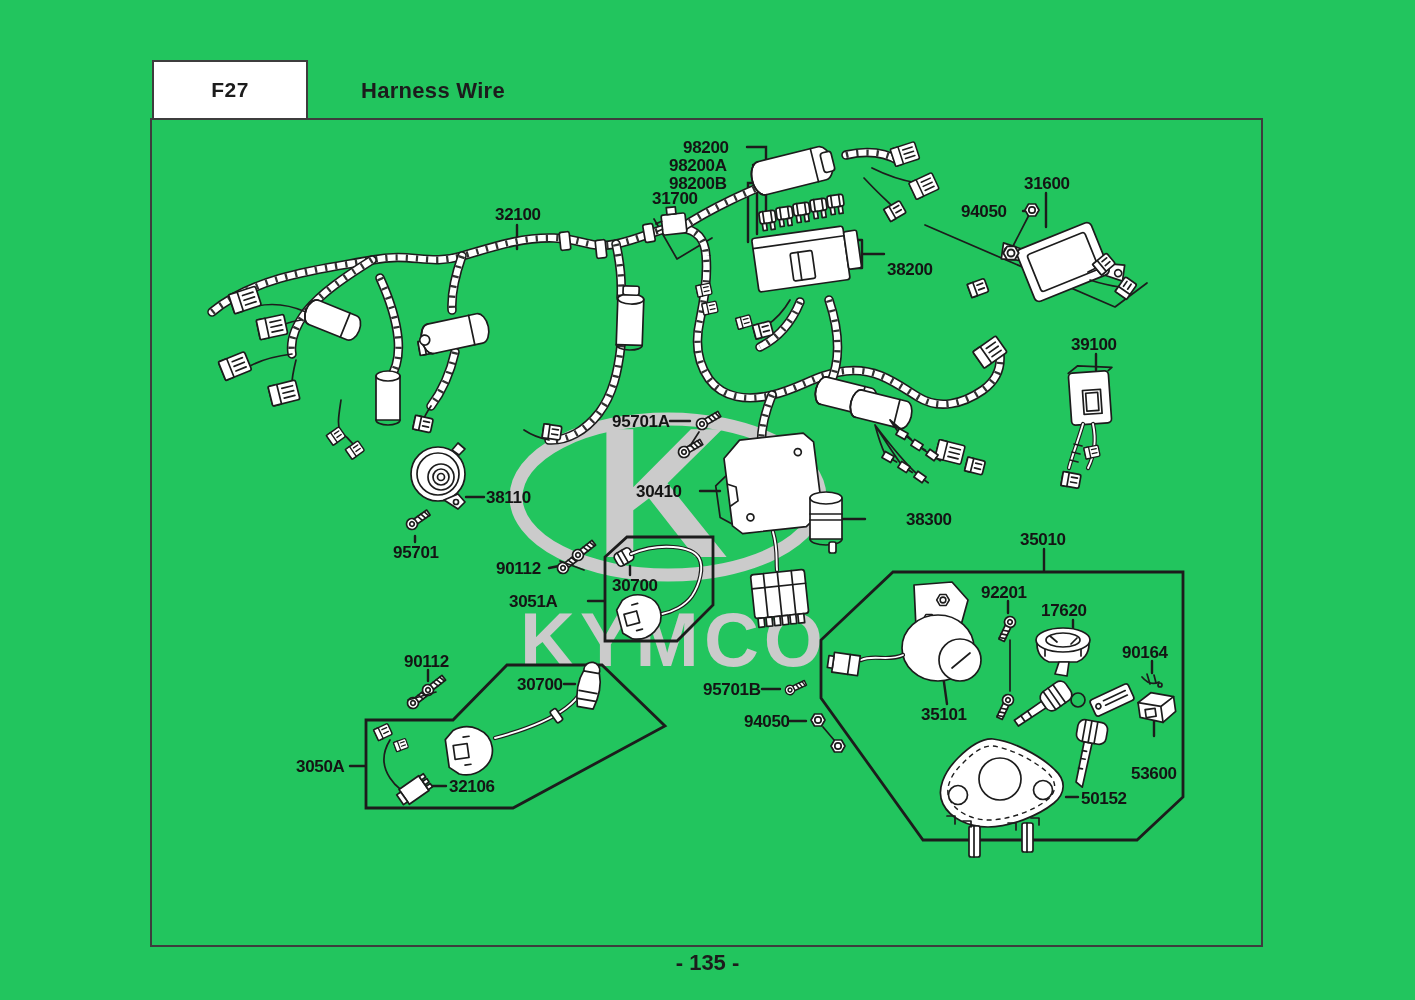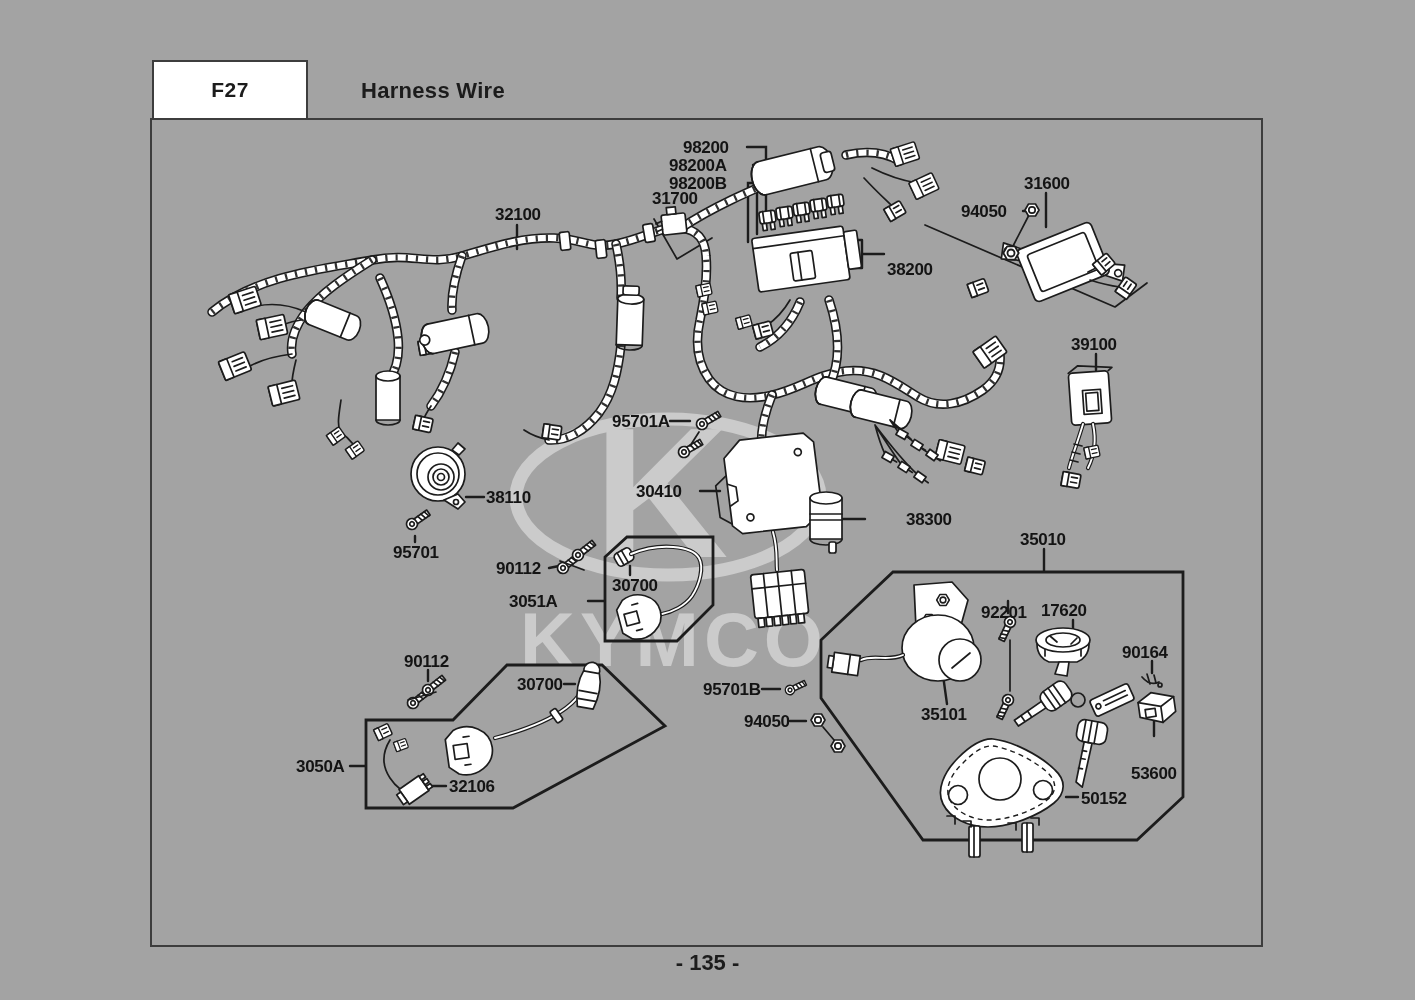--- a/index.html
+++ b/index.html
@@ -1,17 +1,17 @@
 <!DOCTYPE html>
 <html><head>
 <meta charset="utf-8">
 <style>
   html,body{margin:0;padding:0;background:#fff;}
   body{width:1415px;height:1000px;font-family:"Liberation Sans",sans-serif;}
-  .page{position:relative;width:1415px;height:1000px;overflow:hidden;background:#a3a3a3;}
+  .page{position:relative;width:1415px;height:1000px;overflow:hidden;background:#22c55e;}
   .frame{position:absolute;left:150px;top:118px;width:1109px;height:825px;border:2px solid #3d3d3d;}
   .code-box{position:absolute;left:152px;top:60px;width:152px;height:56px;border:2px solid #3d3d3d;background:#fff;
             display:flex;align-items:center;justify-content:center;font-size:21px;font-weight:bold;color:#1c1c1c;letter-spacing:.5px;z-index:5;}
   .title{position:absolute;left:361px;top:78px;font-size:22px;font-weight:bold;color:#1c1c1c;letter-spacing:.3px;z-index:5;}
   .pageno{position:absolute;left:0;top:950px;width:1415px;text-align:center;font-size:22px;font-weight:bold;color:#1c1c1c;}
   #labels-layer .part-label{position:absolute;font-size:17px;font-weight:bold;color:#141414;letter-spacing:-.3px;white-space:nowrap;z-index:4;}
   svg.art{position:absolute;left:0;top:0;z-index:3;}
   
   .s{stroke:#1c1c1c;stroke-width:1.7;fill:#fff;stroke-linejoin:round;stroke-linecap:round;}
   .w{stroke:#1c1c1c;stroke-width:1.7;fill:none;stroke-linejoin:round;stroke-linecap:round;}
@@ -497,21 +497,21 @@
       <div class="part-label" style="left: 486px; top: 488px;">38110</div>
       <div class="part-label" style="left: 393px; top: 543px;">95701</div>
       <div class="part-label" style="left: 496px; top: 559px;">90112</div>
       <div class="part-label" style="left: 612px; top: 576px;">30700</div>
       <div class="part-label" style="left: 509px; top: 592px; text-align: right;">3051A</div>
       <div class="part-label" style="left: 404px; top: 652px;">90112</div>
       <div class="part-label" style="left: 517px; top: 675px;">30700</div>
       <div class="part-label" style="left: 296px; top: 757px;">3050A</div>
       <div class="part-label" style="left: 449px; top: 777px;">32106</div>
       <div class="part-label" style="left: 1020px; top: 530px;">35010</div>
-      <div class="part-label" style="left: 981px; top: 583px; margin-top: 20px;">92201</div>
+      <div class="part-label" style="left: 981px; top: 583px;">92201</div>
       <div class="part-label" style="left: 1041px; top: 601px;">17620</div>
       <div class="part-label" style="left: 1122px; top: 643px;">90164</div>
       <div class="part-label" style="left: 703px; top: 680px;">95701B</div>
       <div class="part-label" style="left: 744px; top: 712px;">94050</div>
       <div class="part-label" style="left: 921px; top: 705px;">35101</div>
       <div class="part-label" style="left: 1131px; top: 736px; margin-top: 28px;">53600</div>
       <div class="part-label" style="left: 1081px; top: 789px;">50152</div>
     </div>
 
   <div class="pageno">- 135 -</div>

